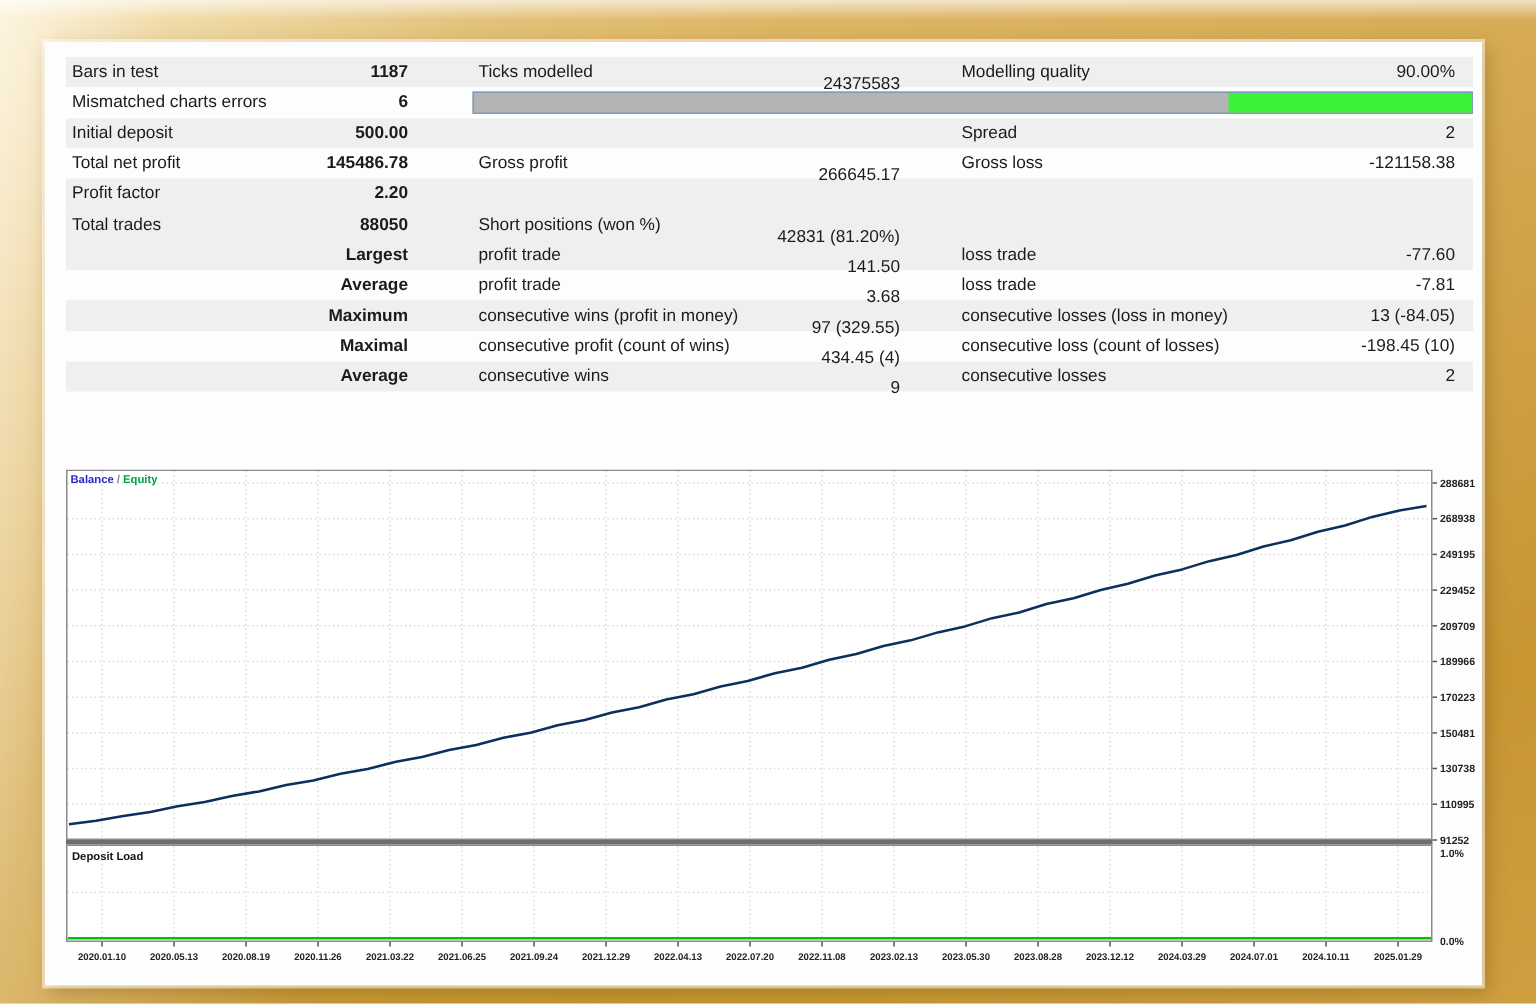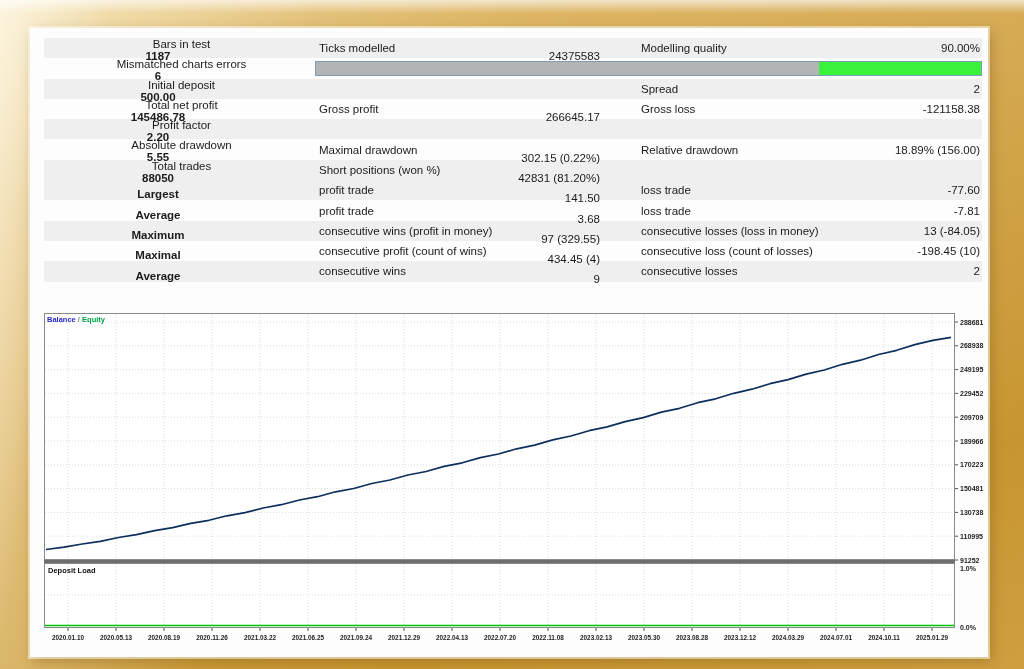--- a/index.html
+++ b/index.html
@@ -14,28 +14,28 @@
   .card{
     position:absolute;left:30px;top:28px;width:958px;height:629px;
     background:#fdfdfd;
     box-shadow:0 0 0 2px rgba(255,252,240,.55), 3px 4px 12px rgba(100,70,10,.35);
   }
   
   .stats{position:absolute;left:14px;top:10px;width:938px;font-size:11.5px;color:#1b1b1b;}
   .srow{display:flex;height:20.3px;align-items:center;background:#fdfdfd;}
   .srow.alt{background:#efefef;}
   .cell{display:flex;justify-content:space-between;align-items:center;height:100%;box-sizing:border-box;}
-  .c1{width:271px;flex-direction:column;}
+  .c1{width:271px;}
   .c2{width:322px;}
   .c3{width:345px;}
   .lbl{padding-left:4px;white-space:nowrap;}
   .val{white-space:nowrap;text-align:right;}
   .c1 .val{padding-right:43px;font-weight:bold;}
   .c2 .val{padding-right:37px;margin-top:16px;}
-  .c3 .val{padding-right:2px;}
+  .c3 .val{padding-right:12px;}
   .qbar{width:667px;height:15px;background:#b3b4b6;border:1px solid #7f9db9;box-sizing:border-box;position:relative;}
   .qbar-green{position:absolute;right:0;top:0;height:100%;background:#3bf23b;}
   
   .chart-wrap{position:absolute;left:14px;top:285px;width:944px;height:340px;font-weight:bold;}
   svg text{font-family:"Liberation Sans",sans-serif;}
 </style>
 </head>
 <body>
 
 <div class="bg">
@@ -93,34 +93,20 @@
           </div>
         </div>
         <div class="srow alt">
           <div class="cell c1">
             <span class="lbl">Profit factor</span>
             <span class="val">2.20</span>
           </div>
           <div class="cell c3">
             <span class="lbl"></span>
             <span class="val"></span>
-          </div>
-        </div>
-        <div class="srow">
-          <div class="cell c1">
-            <span class="lbl">Absolute drawdown</span>
-            <span class="val">5.55</span>
-          </div>
-          <div class="cell c2">
-            <span class="lbl">Maximal drawdown</span>
-            <span class="val">302.15 (0.22%)</span>
-          </div>
-          <div class="cell c3">
-            <span class="lbl">Relative drawdown</span>
-            <span class="val">18.89% (156.00)</span>
           </div>
         </div>
         <div class="srow alt">
           <div class="cell c1">
             <span class="lbl">Total trades</span>
             <span class="val">88050</span>
           </div>
           <div class="cell c2">
             <span class="lbl">Short positions (won %)</span>
             <span class="val">42831 (81.20%)</span>

